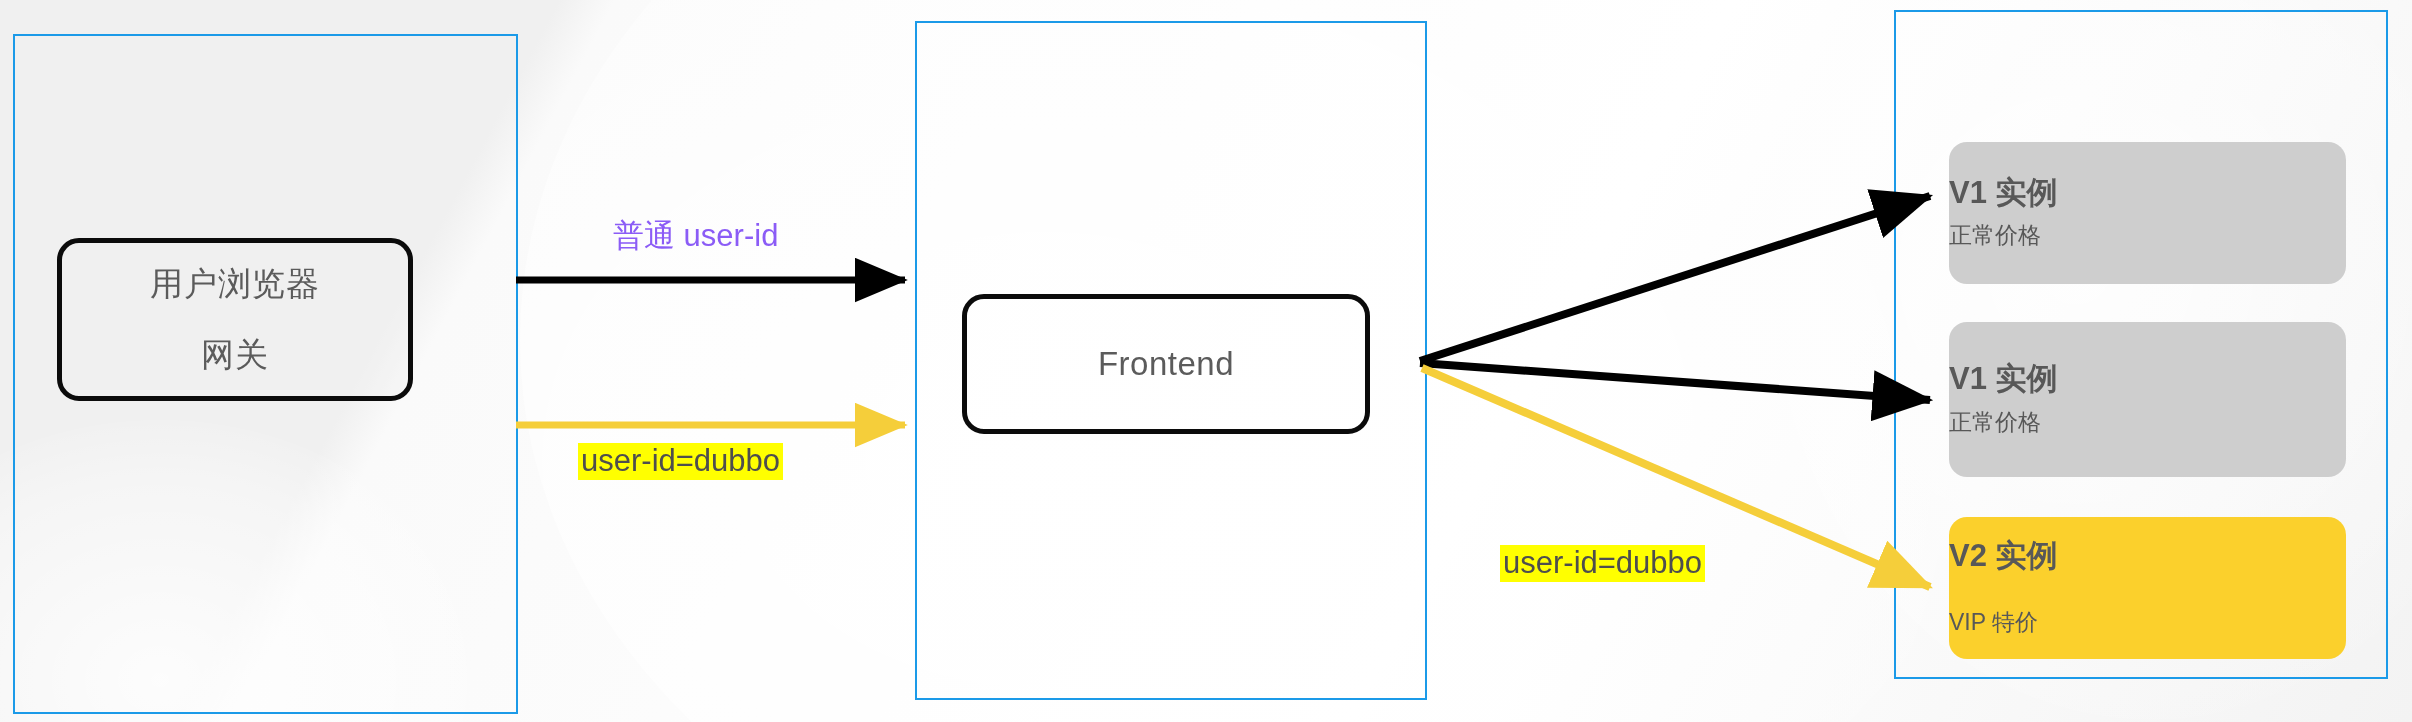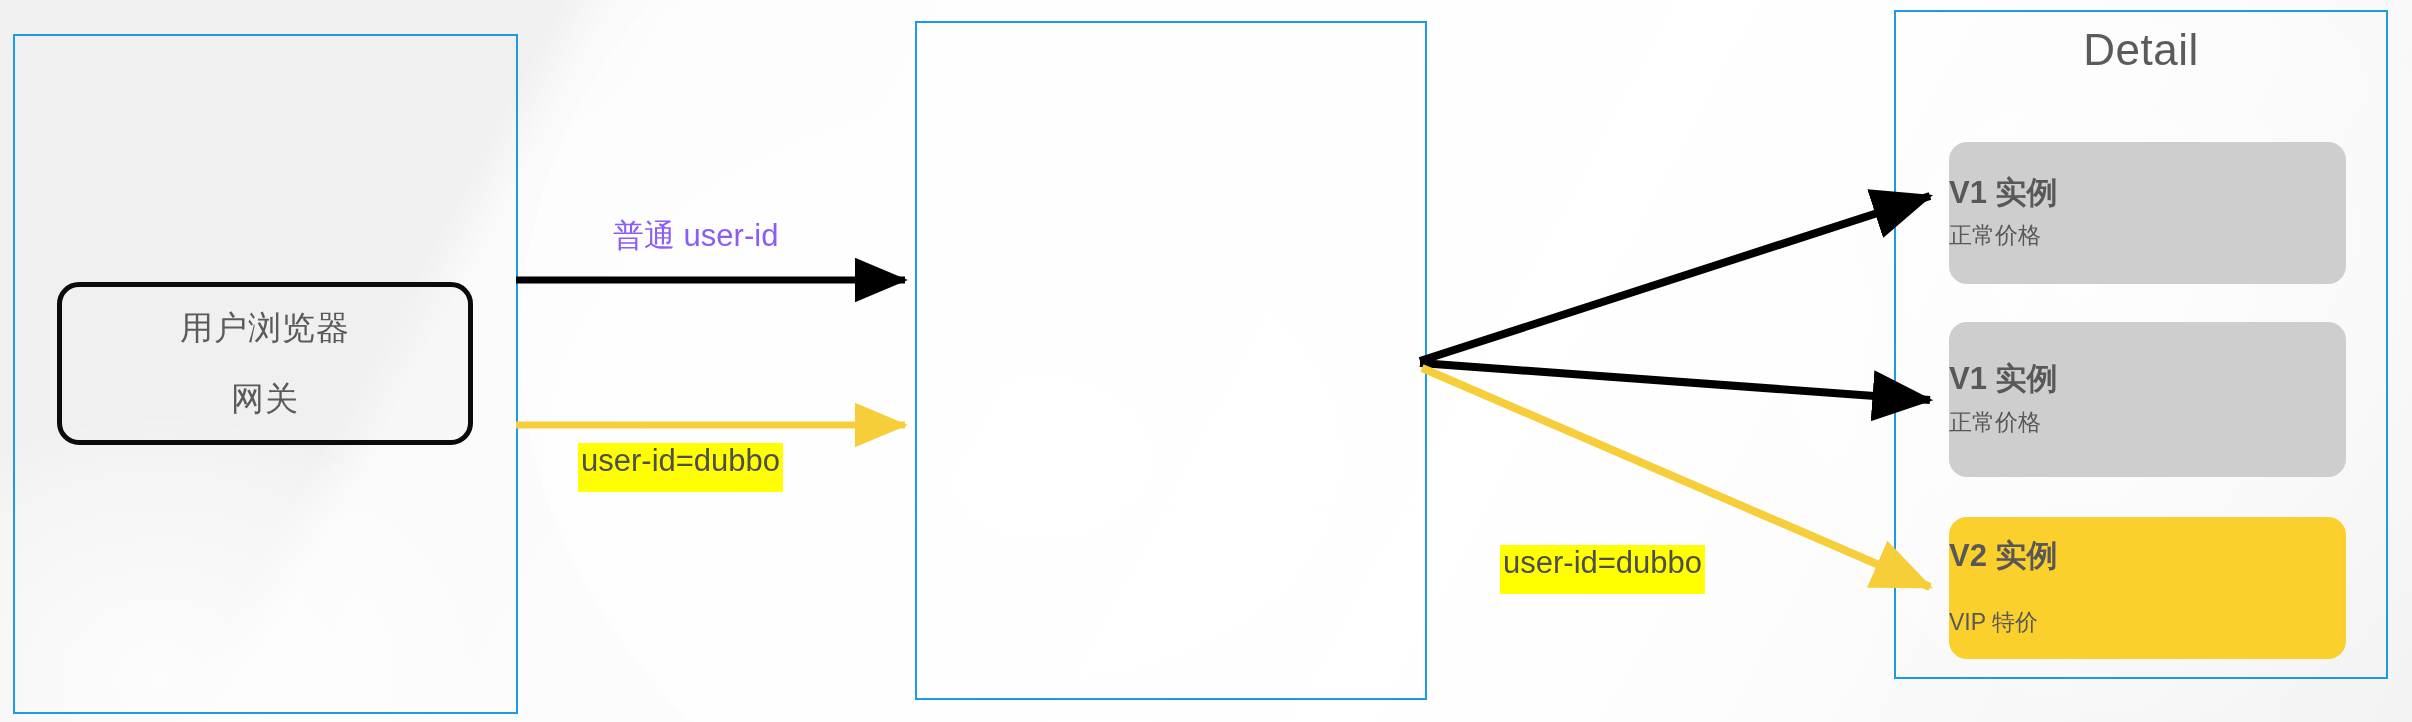--- a/index.html
+++ b/index.html
@@ -74,24 +74,23 @@
     box-sizing: border-box;
     border: 5px solid #0b0b0b;
     border-radius: 22px;
     display: flex;
     flex-direction: column;
     align-items: center;
     justify-content: center;
     color: #5b5b5b;
   }
   #node-client {
-    left: 57px; top: 238px; width: 416px; height: 163px;
+    left: 57px; top: 238px; width: 356px; height: 163px;
     background: rgba(241,241,241,0.35);
     gap: 26px;
-    margin-top: 44px;
   }
   #node-client .line { font-size: 33px; letter-spacing: 1px; }
   #node-frontend {
     left: 962px; top: 294px; width: 408px; height: 140px;
     background: rgba(255,255,255,0.35);
   }
   #node-frontend .line { font-size: 33px; letter-spacing: .5px; }
 
   
   #detail-title {
@@ -145,21 +144,21 @@
   #label-plain {
     left: 613px; top: 215px;
     font-size: 31px;
   }
   .lbl-hl {
     position: absolute;
     background: #ffff00;
     color: #4e4e4e;
     font-size: 31px;
     white-space: nowrap;
-    padding: 2px 3px 16px 3px;
+    padding: 2px 3px 4px 3px;
     line-height: 1;
   }
   #label-dubbo-1 { left: 578px;  top: 443px; }
   #label-dubbo-2 { left: 1500px; top: 545px; }
 </style>
 </head>
 <body>
 
 <div id="stage">
 
@@ -191,22 +190,24 @@
     <line x1="1420" y1="363" x2="1930" y2="400" stroke="#000000" stroke-width="8" marker-end="url(#arrow-black)"></line>
 
     <line x1="1422" y1="368" x2="1930" y2="587" stroke="#f5ce3a" stroke-width="8" marker-end="url(#arrow-yellow)"></line>
   </svg>
 
   <div class="node-outline" id="node-client">
     <span class="line">用户浏览器</span>
     <span class="line">网关</span>
   </div>
 
-
-  <div id="detail-title">Detail</div>
+  <div class="node-outline" id="node-frontend">
+    <span class="line">Frontend</span>
+  </div>
+
 
   <div class="instance" id="instance-0">
     <span class="inst-title">V1 实例</span>
     <span class="inst-sub">正常价格</span>
   </div>
 
   <div class="instance" id="instance-1">
     <span class="inst-title">V1 实例</span>
     <span class="inst-sub">正常价格</span>
   </div>

